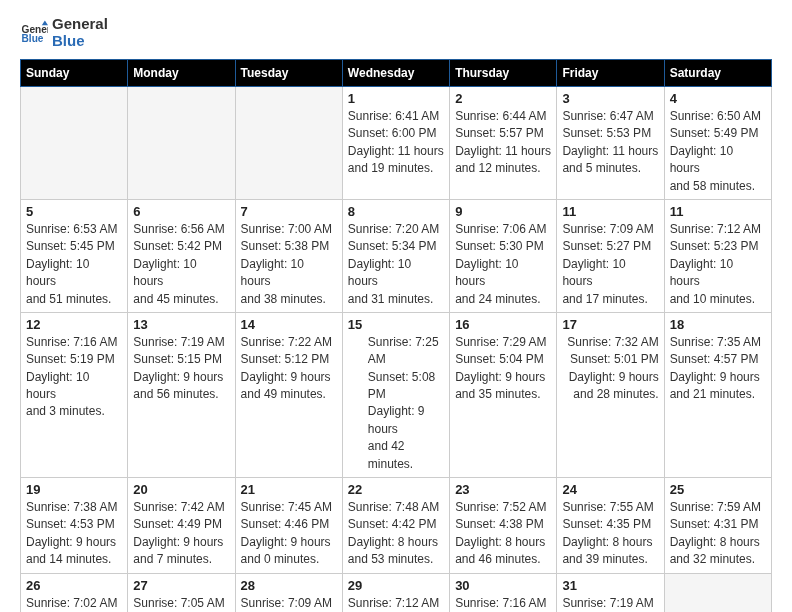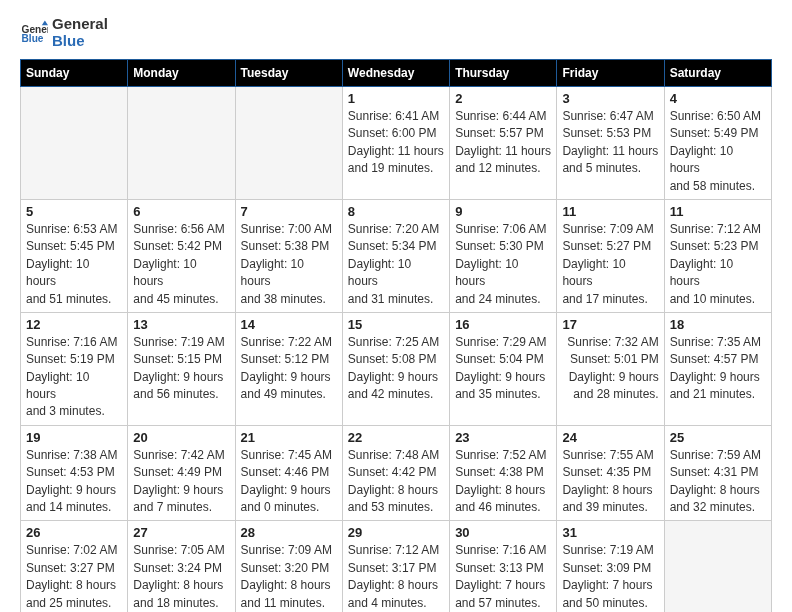--- a/index.html
+++ b/index.html
@@ -216,21 +216,21 @@
           </td>
           <td>
             <span class="day-num">14</span>
             <div class="day-info" style="white-space: pre-line;">Sunrise: 7:22 AM
 Sunset: 5:12 PM
 Daylight: 9 hours
 and 49 minutes.</div>
           </td>
           <td>
             <span class="day-num">15</span>
-            <div class="day-info" style="white-space: pre-line;">Sunrise: 7:25 AM
+            <div class="day-info" style="white-space: pre-line; margin-left: 20px;">Sunrise: 7:25 AM
 Sunset: 5:08 PM
 Daylight: 9 hours
 and 42 minutes.</div>
           </td>
           <td>
             <span class="day-num">16</span>
             <div class="day-info" style="white-space: pre-line;">Sunrise: 7:29 AM
 Sunset: 5:04 PM
 Daylight: 9 hours
 and 35 minutes.</div>

